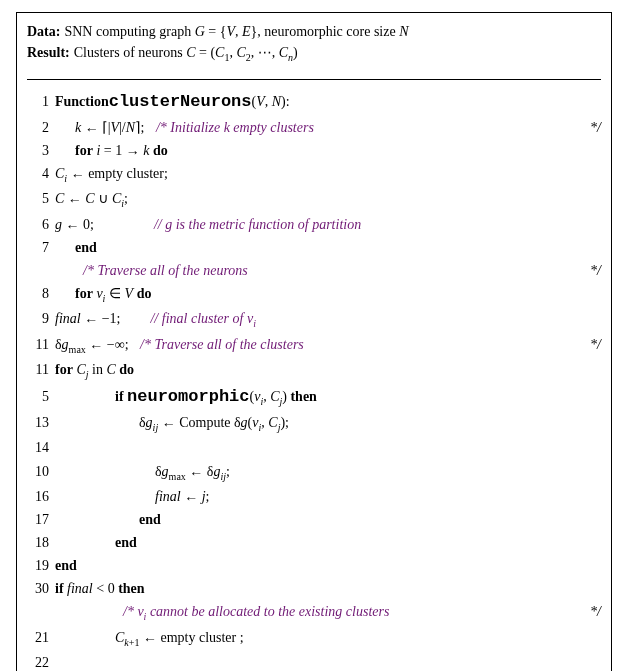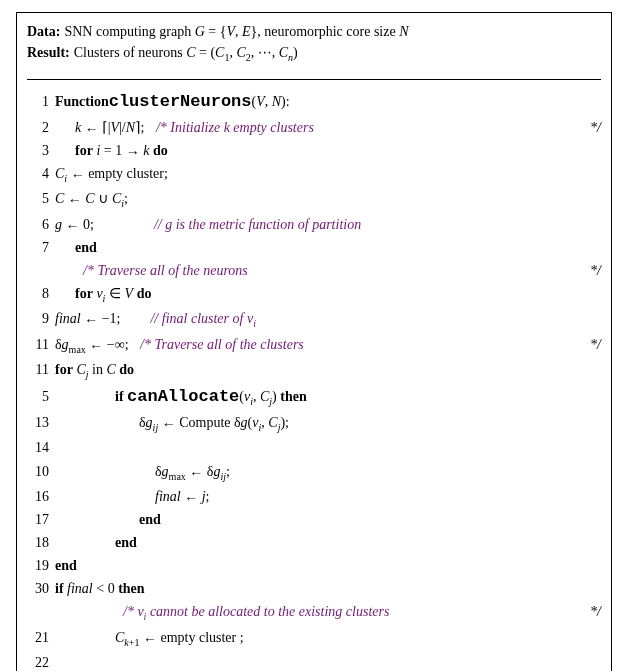--- a/index.html
+++ b/index.html
@@ -202,21 +202,21 @@
     <div class="full-line">
       <span class="line-num">11</span>
       <span class="indent2">
         <span class="keyword">for</span> <span class="math">C</span><sub><span class="math">j</span></sub> in <span class="math">C</span> <span class="keyword">do</span>
       </span>
     </div>
 
     <div class="full-line">
       <span class="line-num">5</span>
       <span class="indent3">
-        <span class="keyword">if</span> <span class="func-name">canAllocate</span>(<span class="math">v</span><sub><span class="math">i</span></sub>, <span class="math">C</span><sub><span class="math">j</span></sub>) <span class="keyword">then</span>
+        <span class="keyword">if</span> <span class="func-name">neuromorphic</span>(<span class="math">v</span><sub><span class="math">i</span></sub>, <span class="math">C</span><sub><span class="math">j</span></sub>) <span class="keyword">then</span>
       </span>
     </div>
 
     <div class="full-line">
       <span class="line-num">13</span>
       <span class="indent4">
         δ<span class="math">g</span><sub><span class="math">ij</span></sub> ← Compute δ<span class="math">g</span>(<span class="math">v</span><sub><span class="math">i</span></sub>, <span class="math">C</span><sub><span class="math">j</span></sub>);
       </span>
     </div>
 

